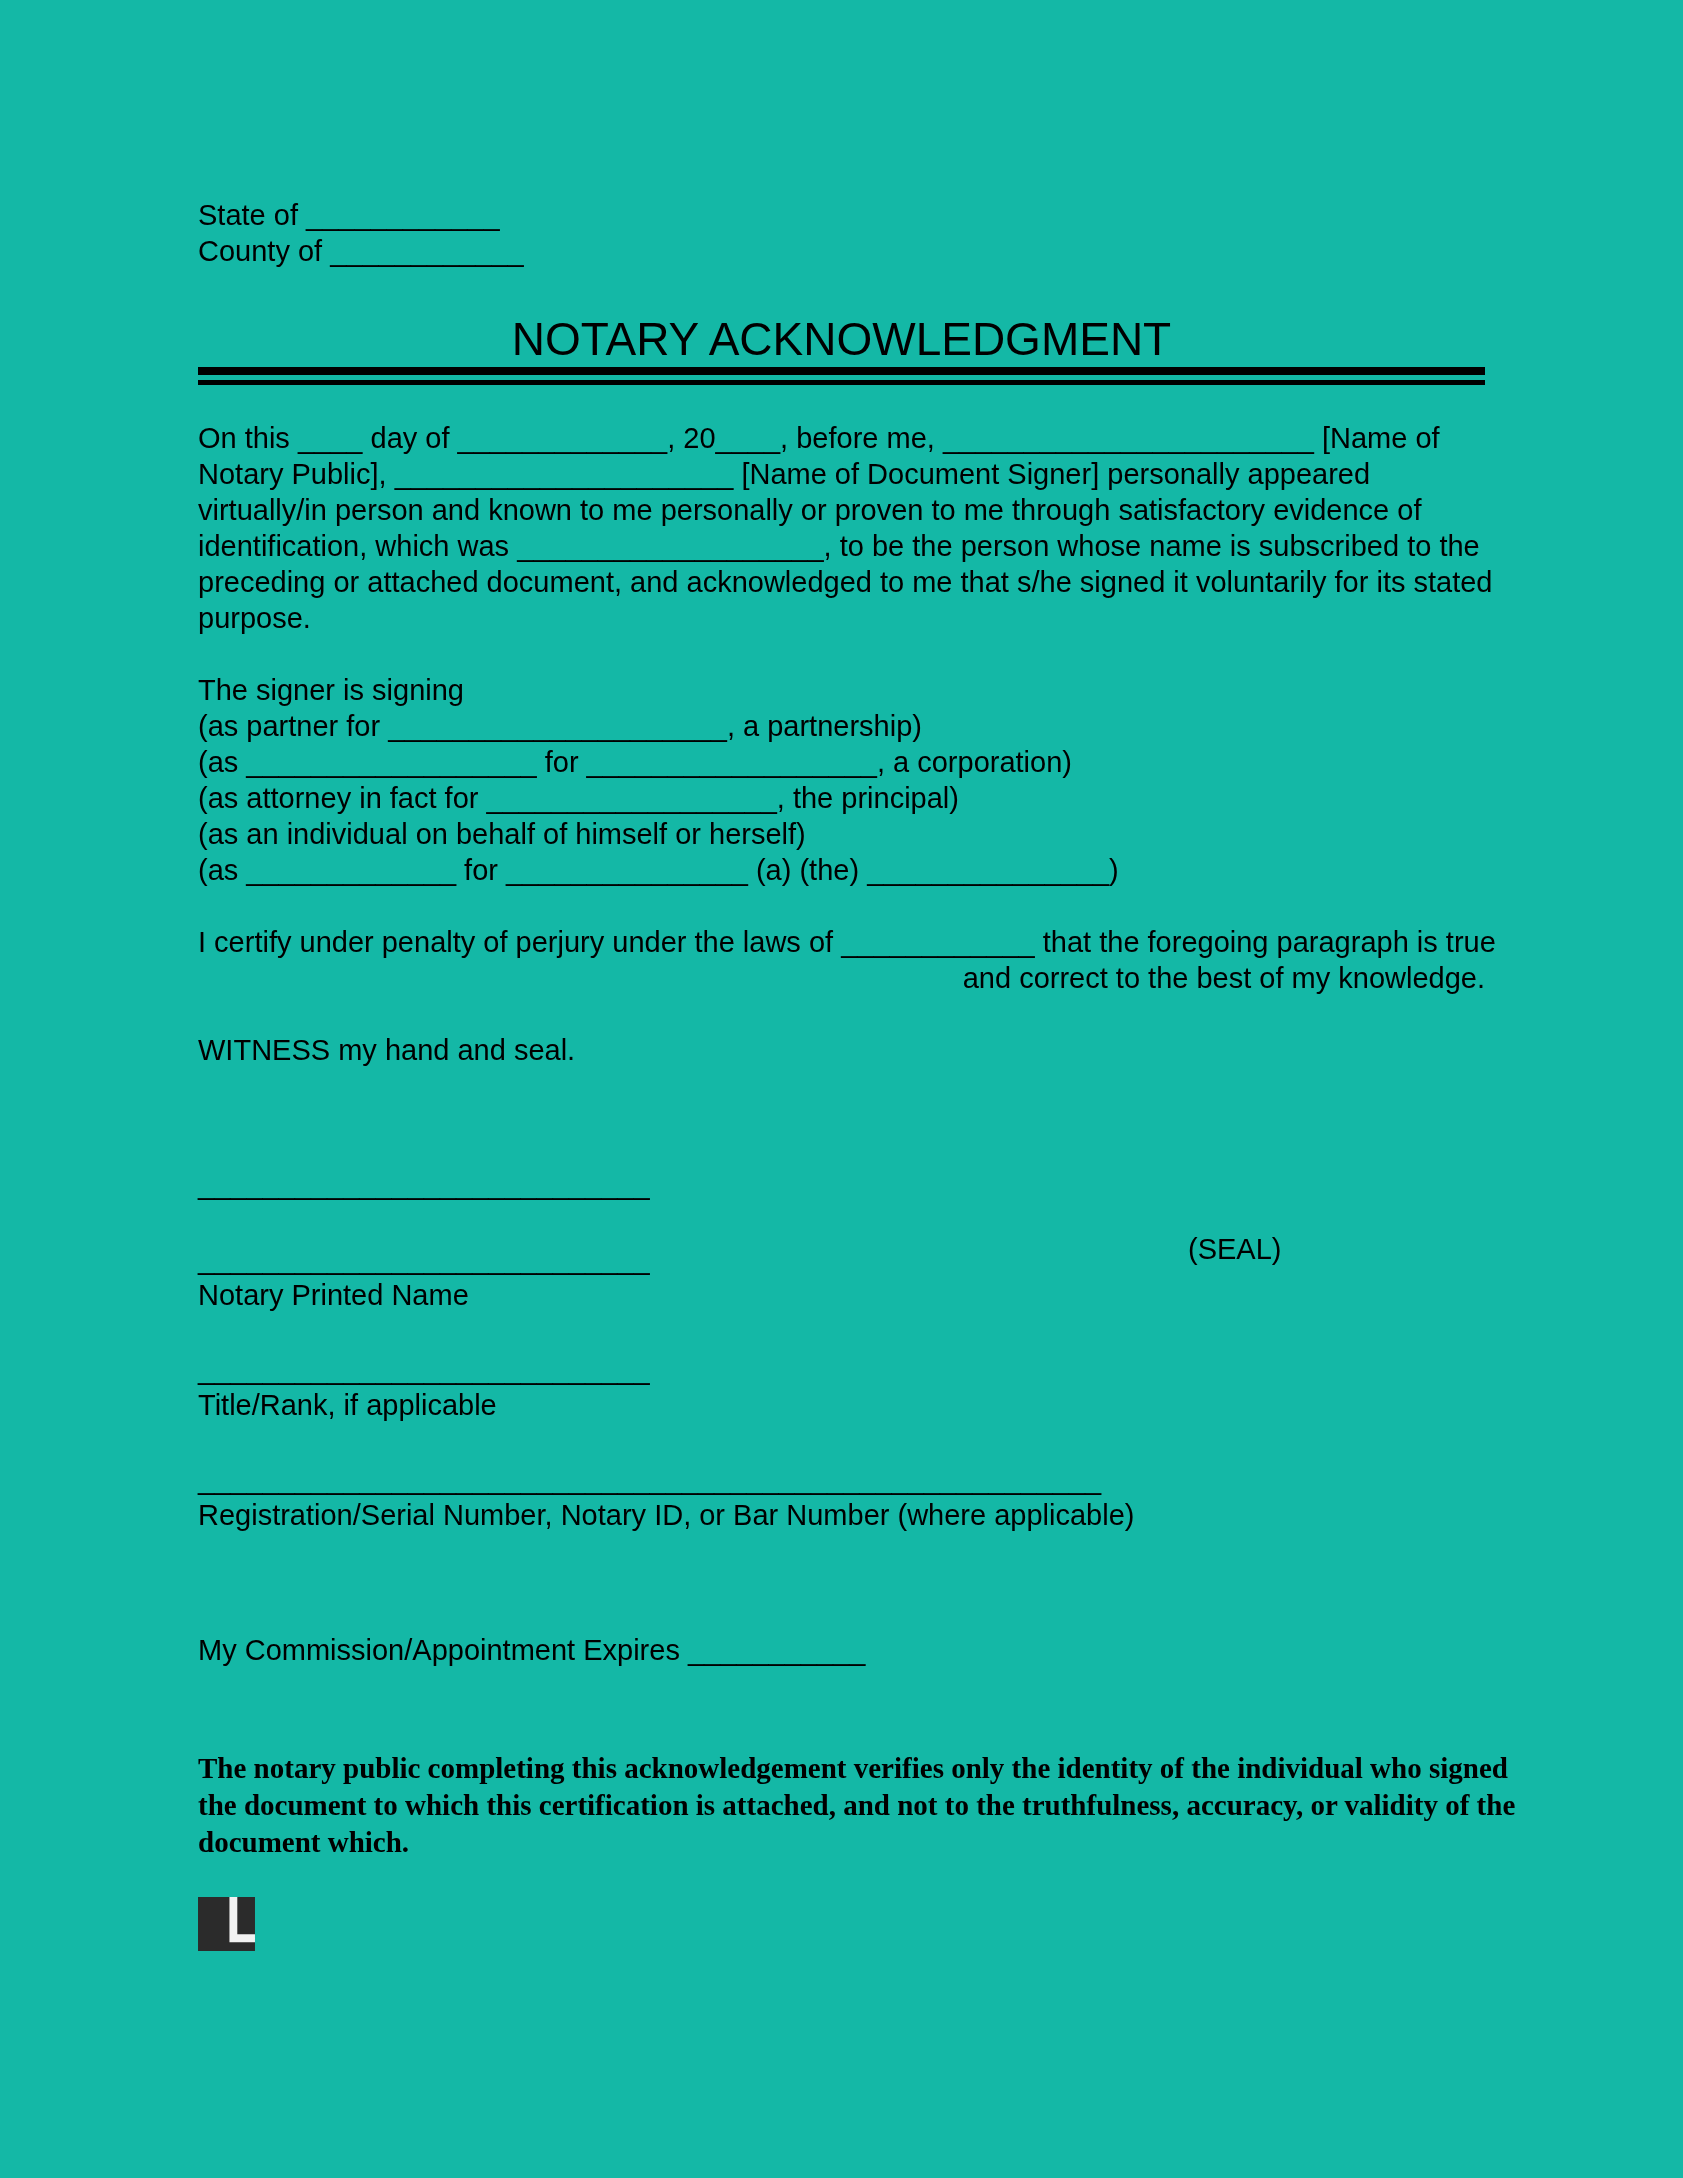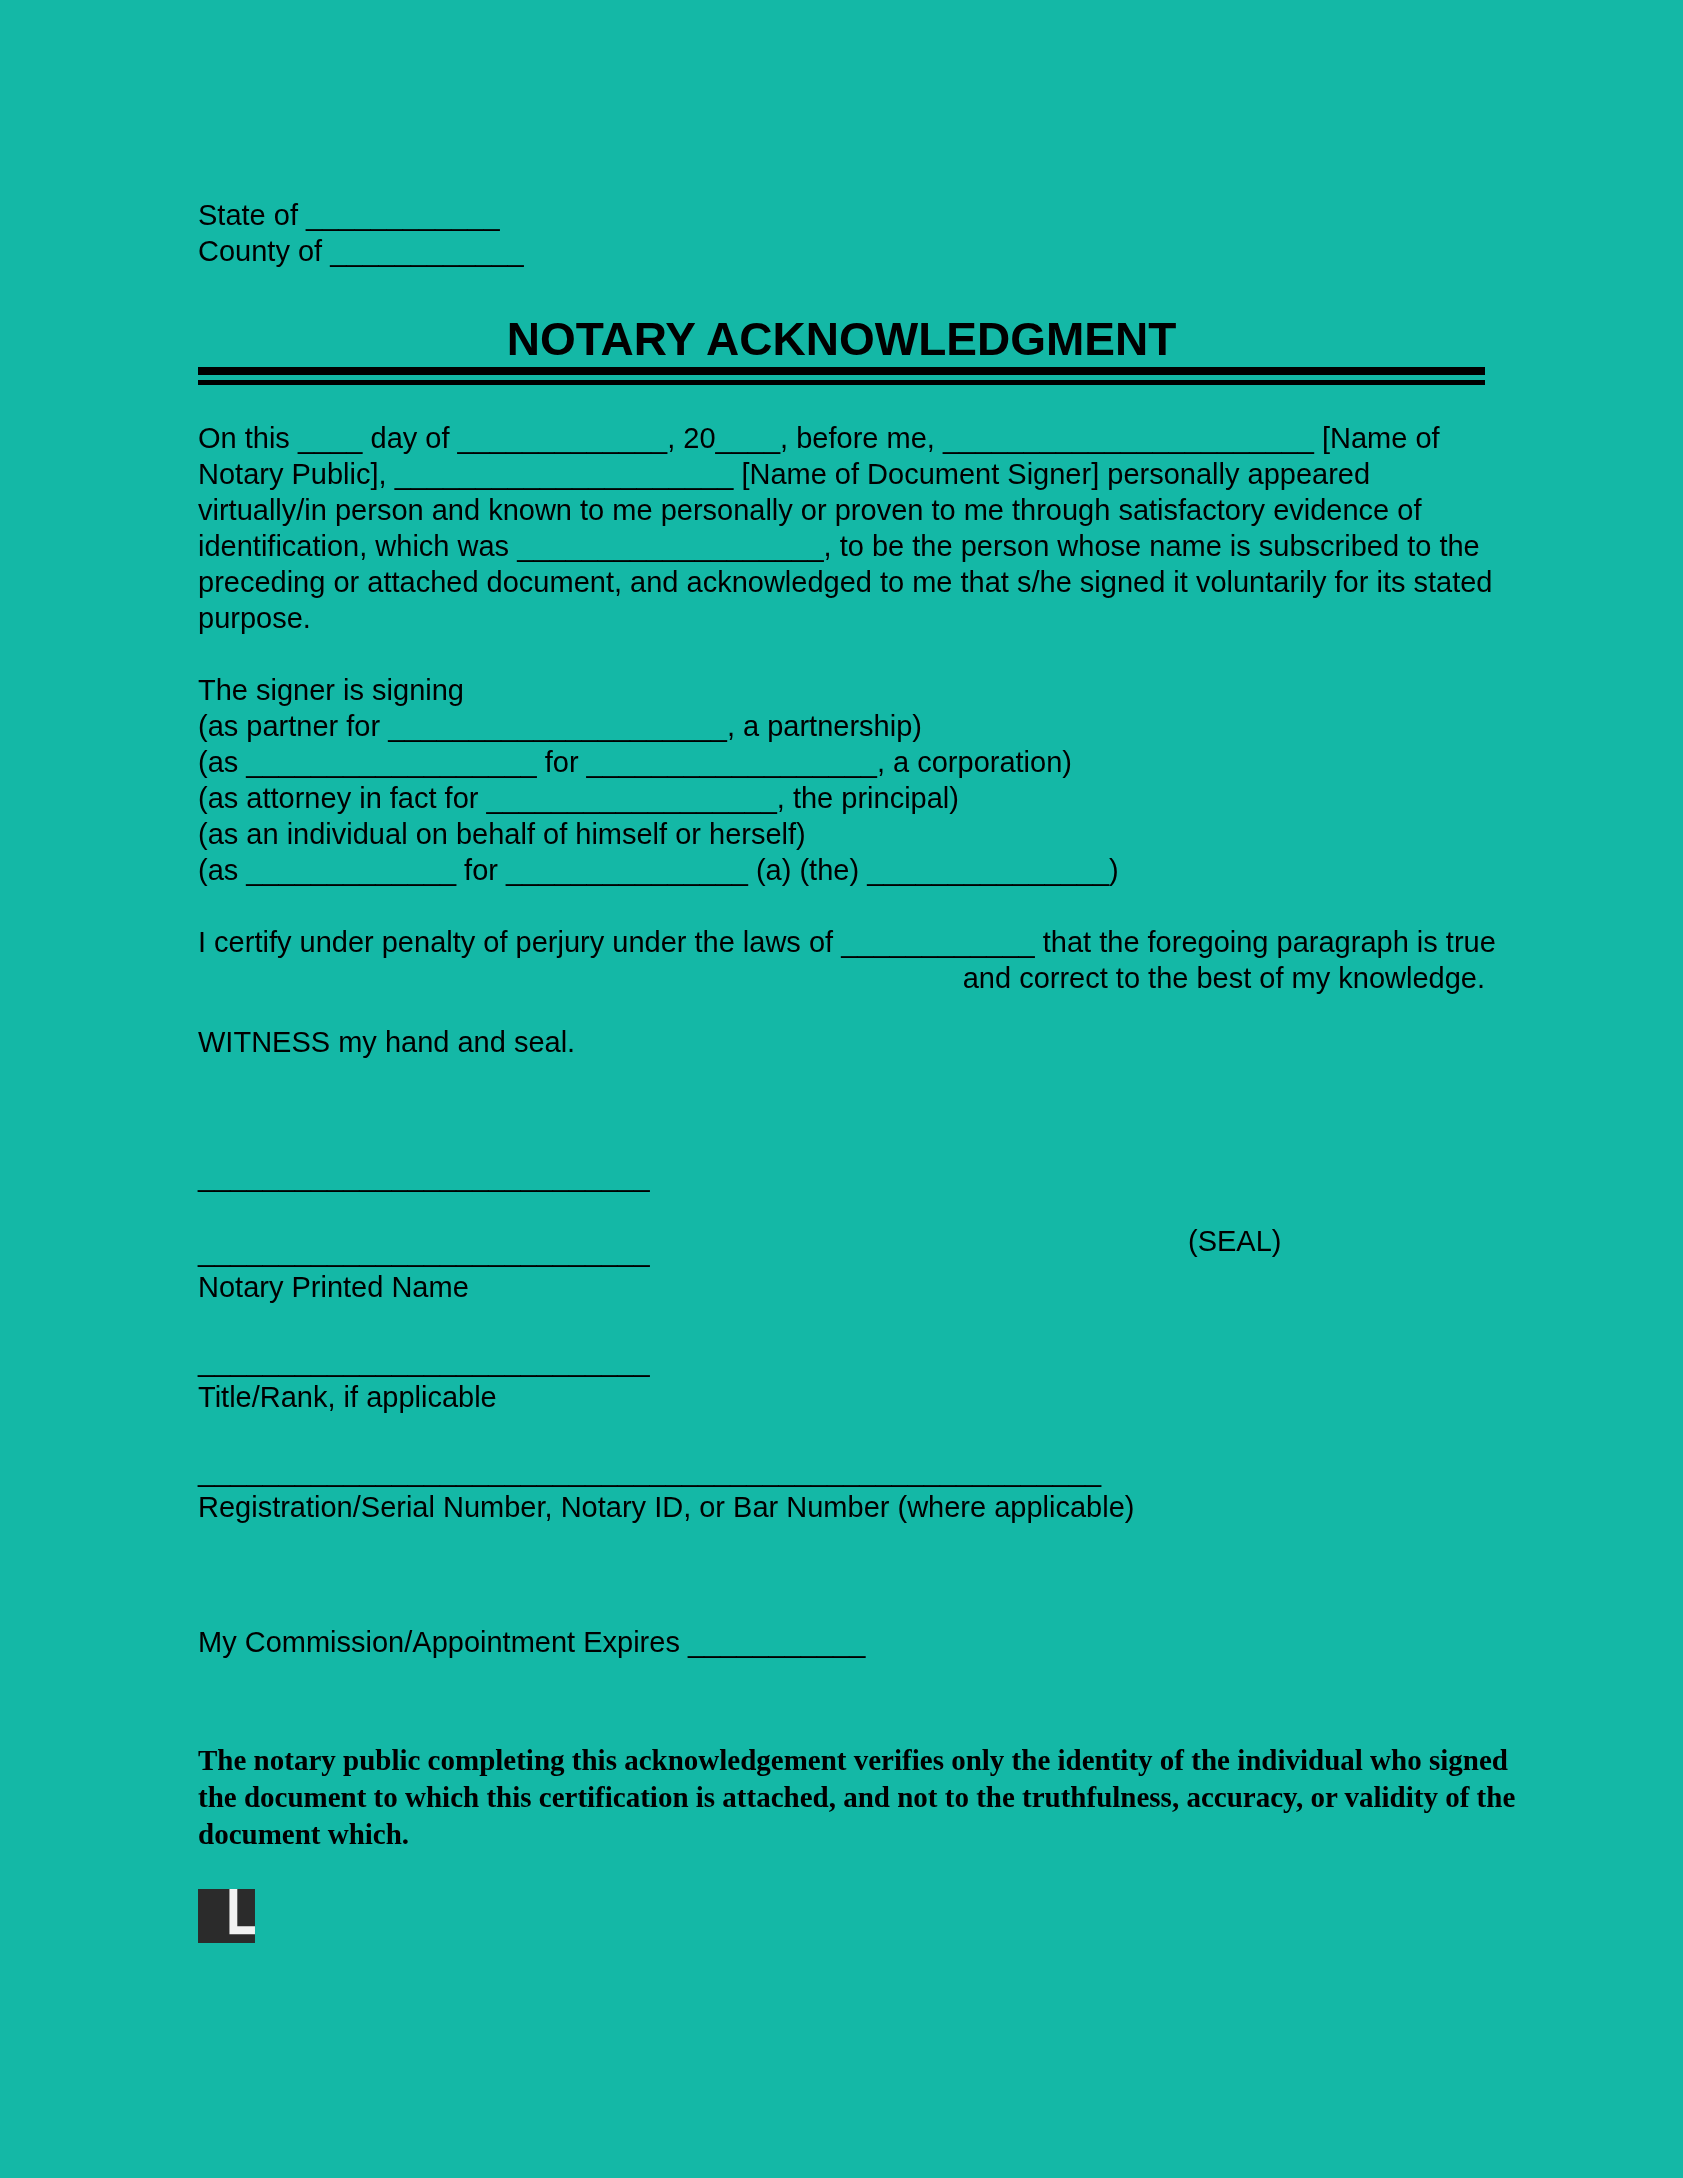--- a/index.html
+++ b/index.html
@@ -18,30 +18,30 @@
     position: absolute;
     left: 198px;
     top: 0;
     width: 1287px;
   }
   .line { white-space: nowrap; }
   .doc-title {
     margin: 47px 0 0 0;
     font-size: 46px;
     line-height: 46px;
-    font-weight: bold;
+    font-weight: normal;
     text-align: center;
   }
   .rule-thick { height: 8px; background: #000; margin-top: 5px; }
   .rule-thin  { height: 5px; background: #000; margin-top: 5px; }
   .opening      { margin-top: 35px; }
   .signer       { margin-top: 36px; }
   .docpara      { margin-top: 37px; }
   .certify      { margin-top: 36px; text-align: right; }
-  .witness      { margin-top: 28px; }
+  .witness      { margin-top: 36px; }
   .sigblock-1   { margin-top: 98px; }
   .sigblock-2   { margin-top: 39px; }
   .sigblock-3   { margin-top: 38px; }
   .regblock     { margin-top: 38px; }
   .commission   { margin-top: 99px; }
   .disclaimer   { margin-top: 82px; font-weight: 600; line-height: 37px; font-family: Liberation Serif, serif; }
   .seal-row { position: relative; }
   .seal-text { position: absolute; left: 990px; top: -10px; }
   .logo { display: block; margin-top: 36px; }
 </style>

